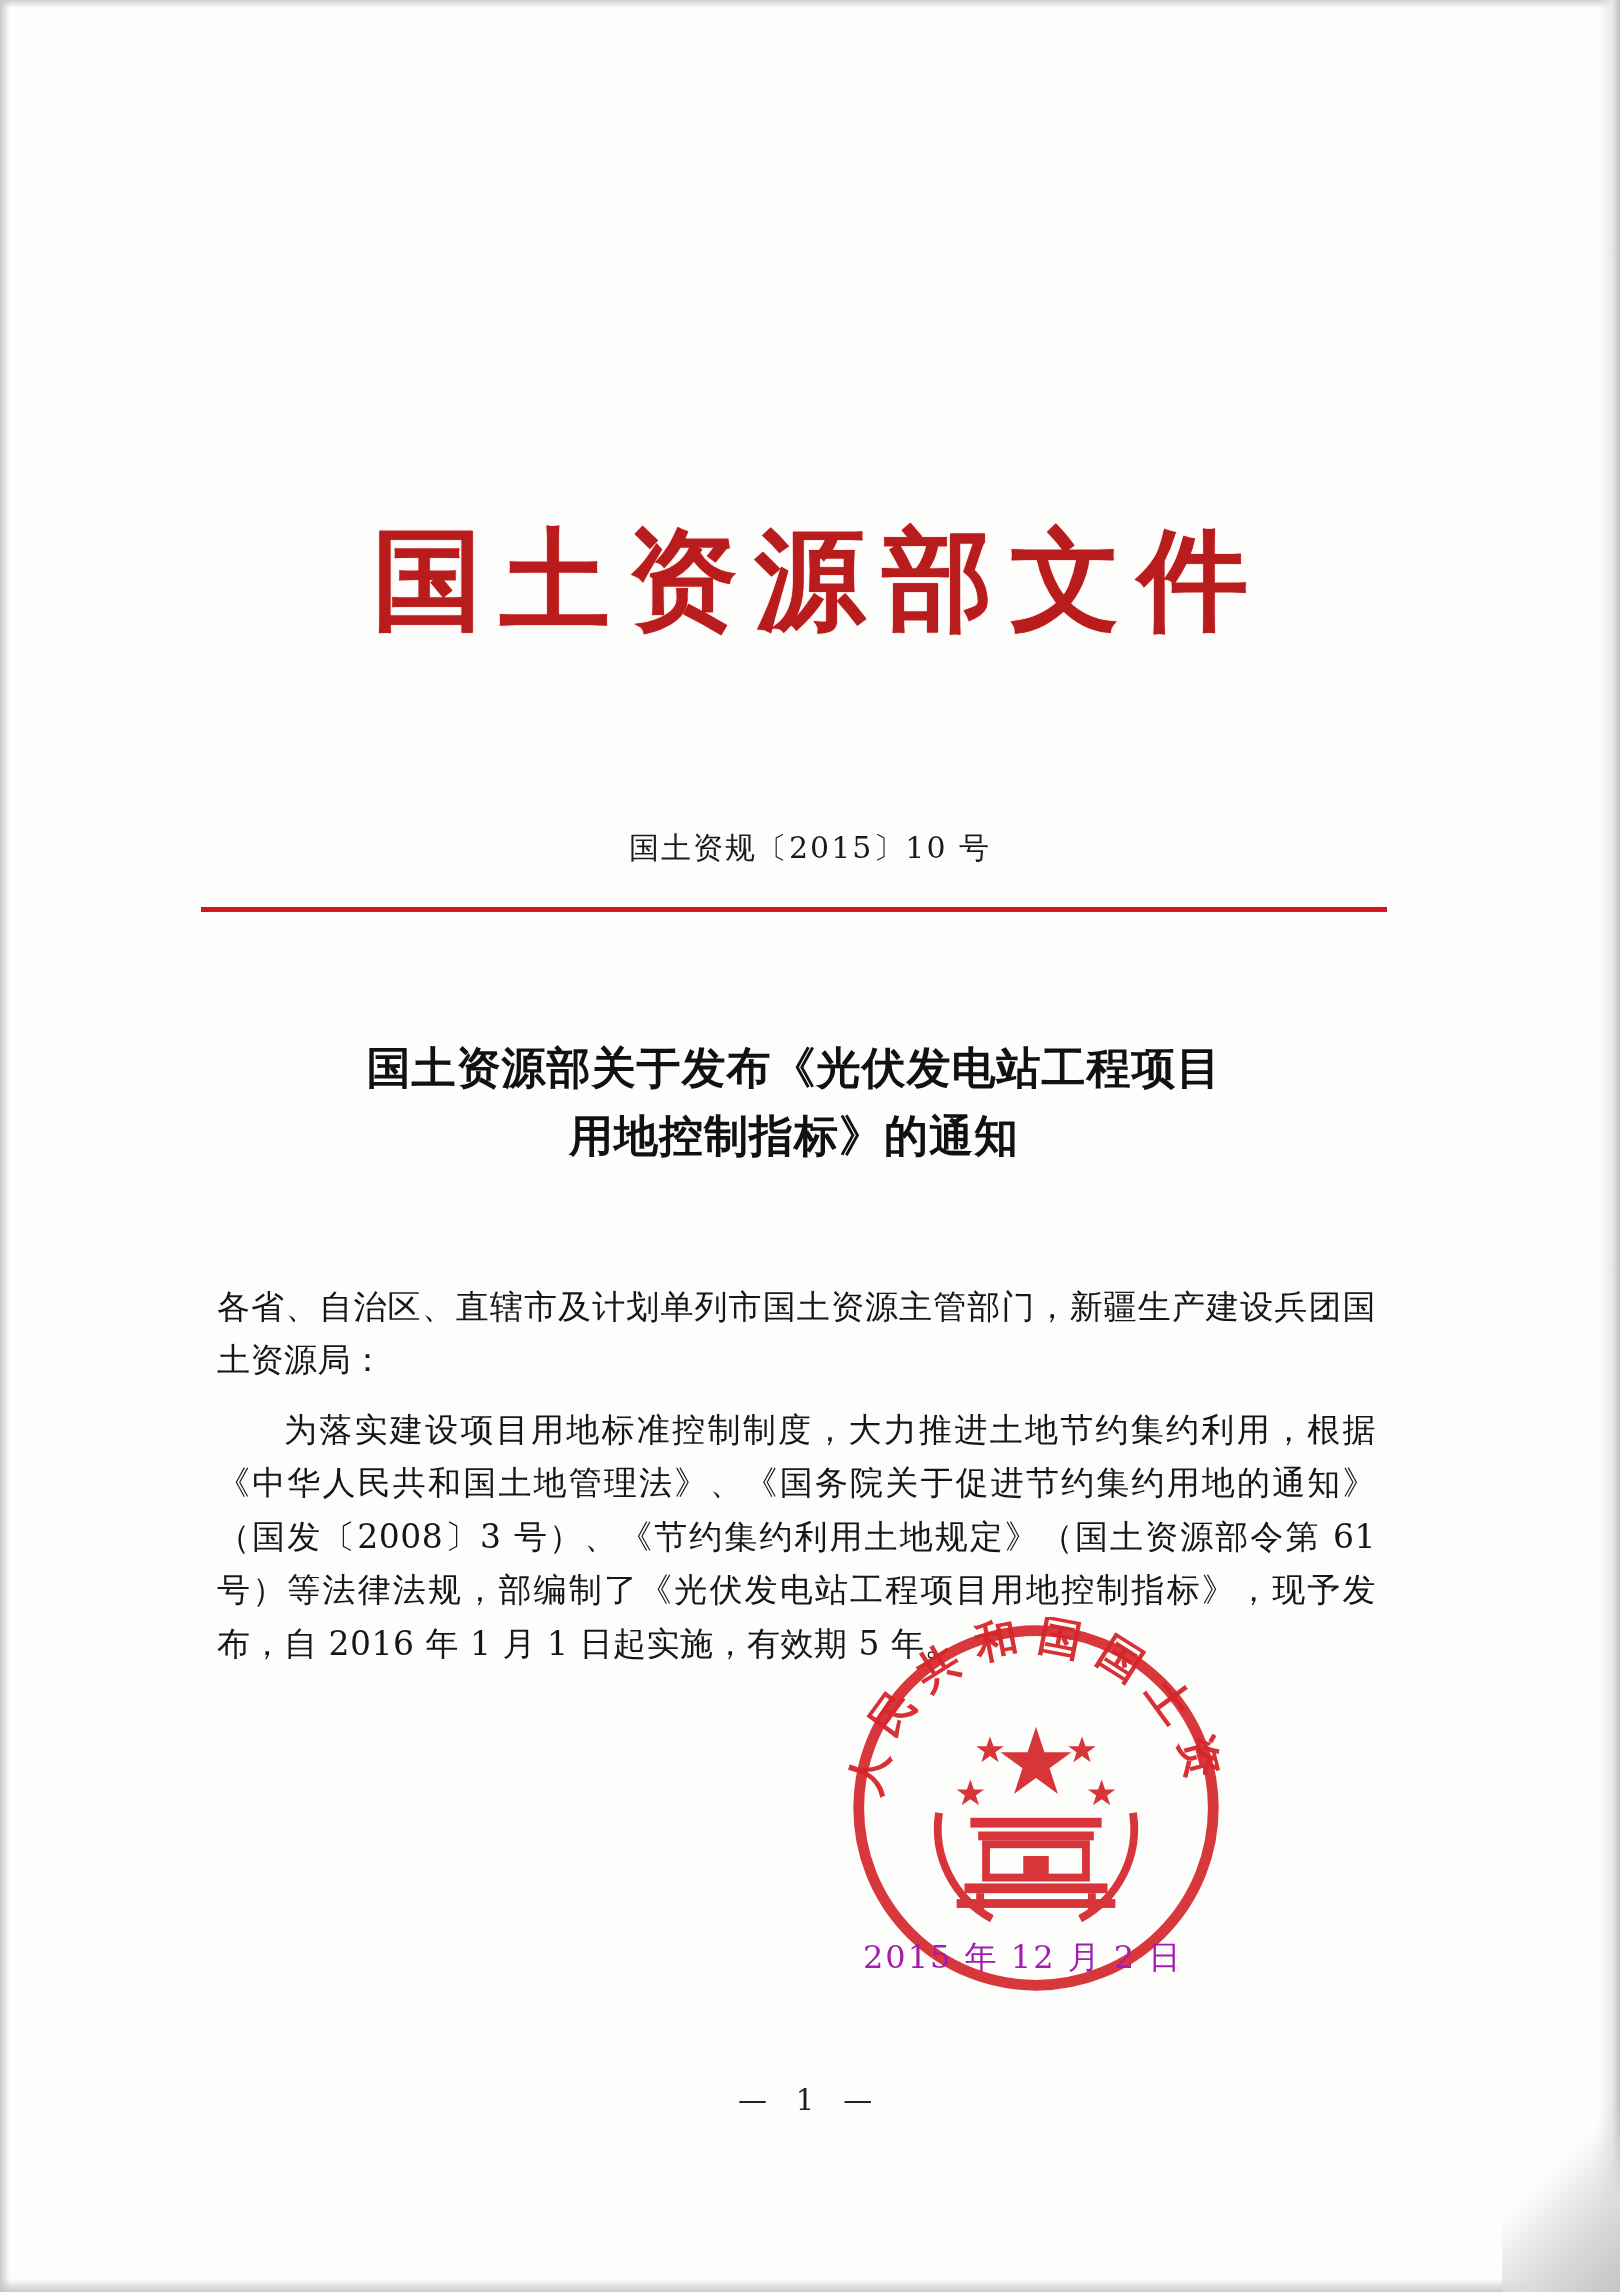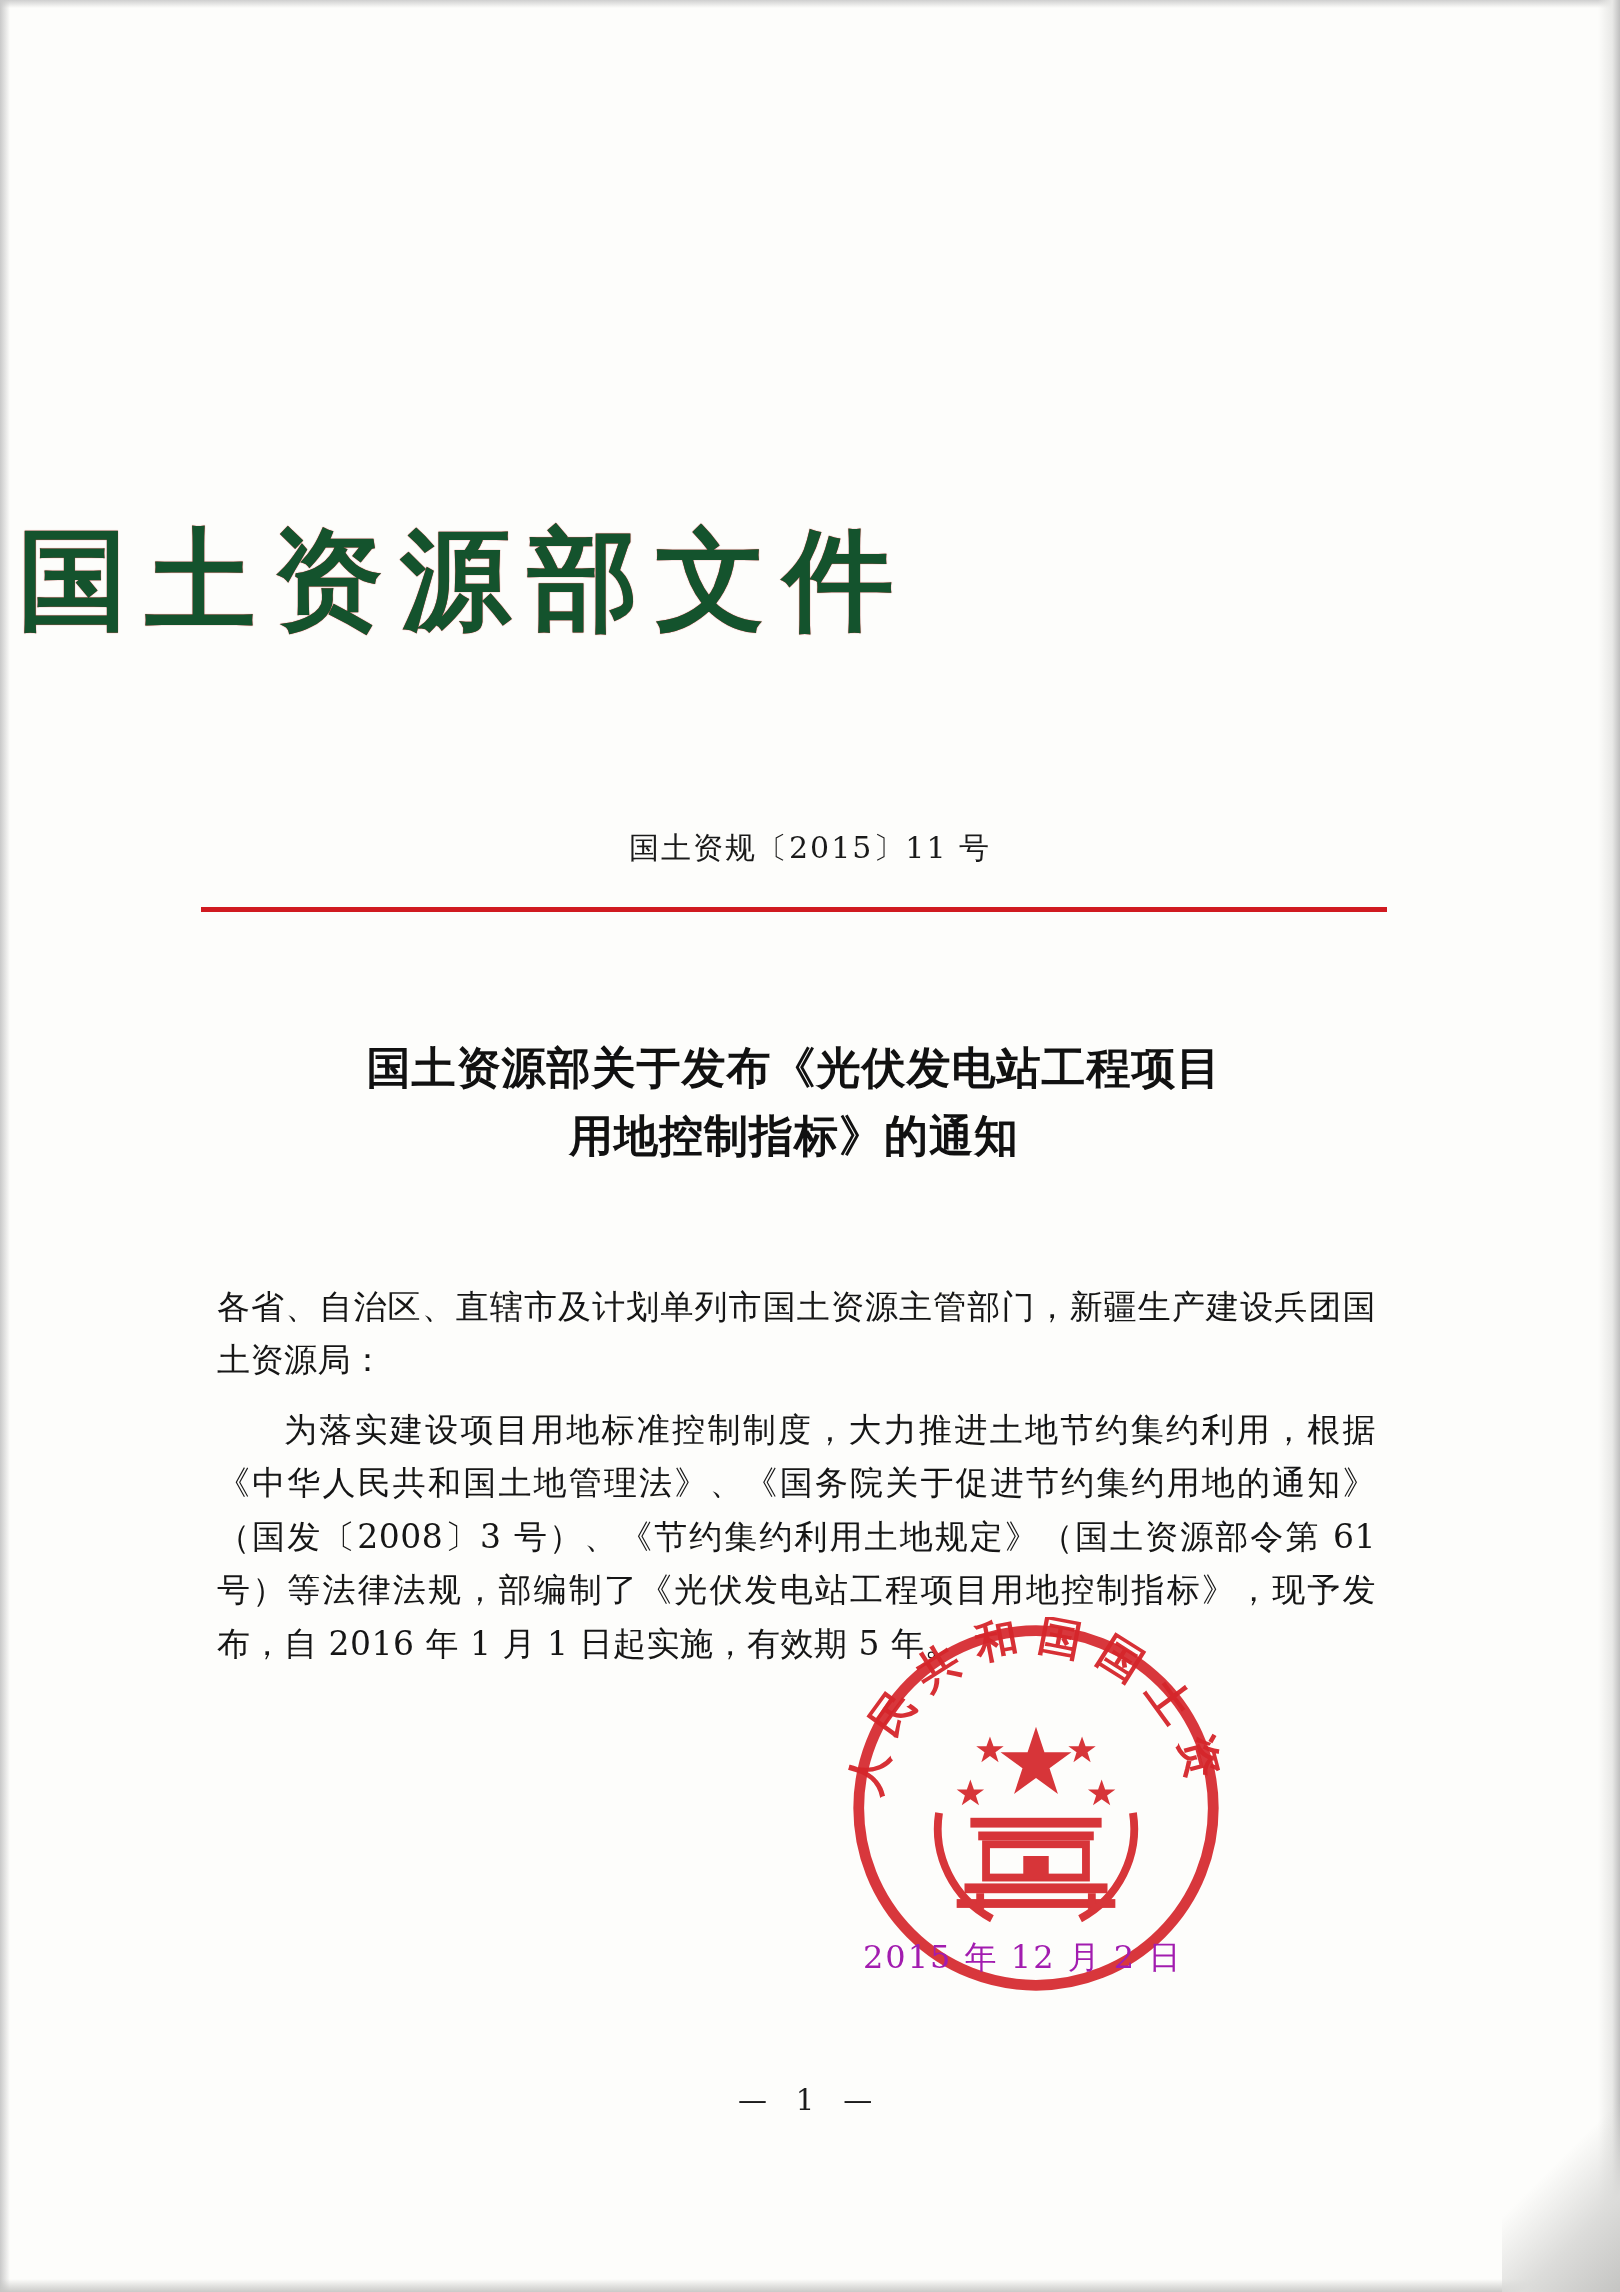--- a/index.html
+++ b/index.html
@@ -55,21 +55,22 @@
     width: 118px; height: 206px;
     background: linear-gradient(135deg, rgba(253,253,251,0) 40%, #dcdcda 70%, #c4c4c2 100%);
     pointer-events: none;
   }
 
   .masthead {
     position: absolute;
     top: 519px;
     left: 0;
     width: 100%;
-    color: #14532d;
+    text-align: center;
+    color: #b91c1c;
     font-family: "DejaVu Serif", "Liberation Serif", serif;
     font-weight: bold;
     font-size: 110px;
     letter-spacing: 17.6px;
     text-indent: 17.6px;
     line-height: 1.1;
     text-shadow: 0 0 1px #cf161b;
   }
 
   .docnum {
@@ -165,21 +166,21 @@
 <div class="page">
 
   <div class="scan-edge-top"></div>
   <div class="scan-edge-left"></div>
   <div class="scan-edge-right"></div>
   <div class="scan-edge-bottom"></div>
   <div class="scan-corner"></div>
 
   <div class="masthead">国土资源部文件</div>
 
-  <div class="docnum">国土资规〔2015〕11 号</div>
+  <div class="docnum">国土资规〔2015〕10 号</div>
 
   <div class="red-rule"></div>
 
   <div class="doc-title">
     <div>国土资源部关于发布《光伏发电站工程项目</div>
     <div>用地控制指标》的通知</div>
   </div>
 
   <div class="body-text">
     <p>各省、自治区、直辖市及计划单列市国土资源主管部门，新疆生产建设兵团国土资源局：</p>

